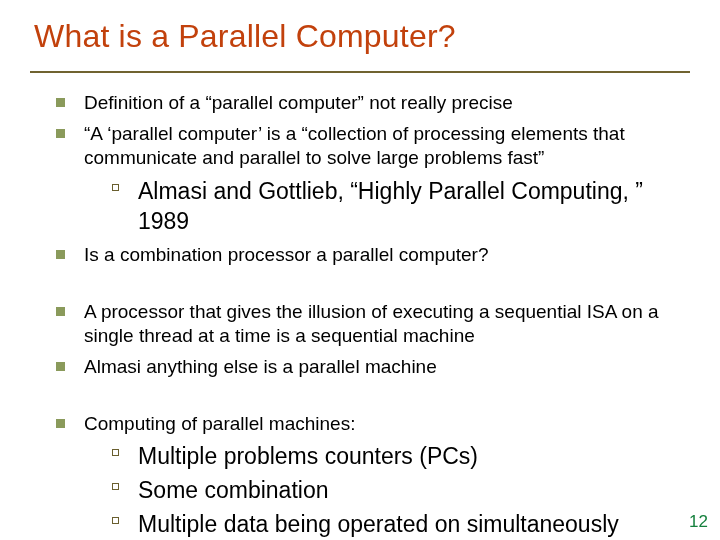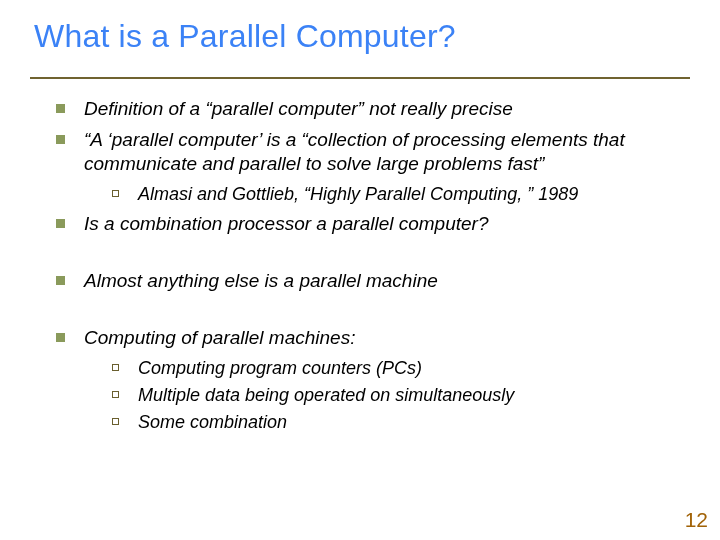--- a/index.html
+++ b/index.html
@@ -16,34 +16,33 @@
   .slide {
     width: 720px;
     height: 540px;
     position: relative;
     box-sizing: border-box;
     padding: 18px 30px 0 30px;
   }
   .title {
     font-size: 32px;
     font-weight: 400;
-    color: #3b82f6;
-    margin: 0 0 22px 4px;
+    color: #c2410c;
+    margin: 0 0 16px 4px;
     letter-spacing: 0.2px;
   }
   .rule {
     border: none;
     border-top: 2px solid #706330;
     margin: 0 0 18px 0;
   }
   ul.level1 {
     list-style: none;
     margin: 0 0 0 26px;
     padding: 0;
-    font-style: italic;
   }
   ul.level1 > li {
     position: relative;
     font-size: 19px;
     line-height: 1.3;
     margin: 0 0 6px 0;
     padding-left: 28px;
   }
   ul.level1 > li::before {
     content: "";
@@ -54,43 +53,43 @@
     height: 9px;
     background: #8a9a5b;
   }
   ul.level2 {
     list-style: none;
     margin: 6px 0 0 28px;
     padding: 0;
   }
   ul.level2 > li {
     position: relative;
-    font-size: 18px;
+    font-size: 23px;
     line-height: 1.3;
     margin: 0 0 4px 0;
     padding-left: 26px;
   }
   ul.level2 > li::before {
     content: "";
     position: absolute;
     left: 0;
     top: 7px;
     width: 7px;
     height: 7px;
     border: 1px solid #6a5f2f;
     box-sizing: border-box;
     background: transparent;
   }
   .gap-md { height: 26px; }
   .page-num {
     position: absolute;
     right: 12px;
     bottom: 8px;
-    font-size: 21px;
-    color: #a16207;
+    font-size: 17px;
+    color: #15803d;
   }
 </style>
 </head>
 <body>
 
 <div class="slide">
 
   <h1 class="title">What is a Parallel Computer?</h1>
   <hr class="rule">
 
@@ -101,30 +100,31 @@
       <ul class="level2">
         <li>Almasi and Gottlieb, “Highly Parallel Computing, ” 1989</li>
       </ul>
     </li>
     <li>Is a combination processor a parallel computer?</li>
   </ul>
 
   <div class="gap-md"></div>
 
   <ul class="level1">
-    <li>Almost anything else is a parallel machine</li>
+    <li>A processor that gives the illusion of executing a sequential ISA on a single thread at a time is a sequential machine</li>
+    <li>Almasi anything else is a parallel machine</li>
   </ul>
 
   <div class="gap-md"></div>
 
   <ul class="level1">
     <li>
       <span>Computing of parallel machines:</span>
       <ul class="level2">
-        <li>Computing program counters (PCs)</li>
+        <li>Multiple problems counters (PCs)</li>
+        <li>Some combination</li>
         <li>Multiple data being operated on simultaneously</li>
-        <li>Some combination</li>
       </ul>
     </li>
   </ul>
 
   <div class="page-num">12</div>
 </div>
 
 </body></html>

